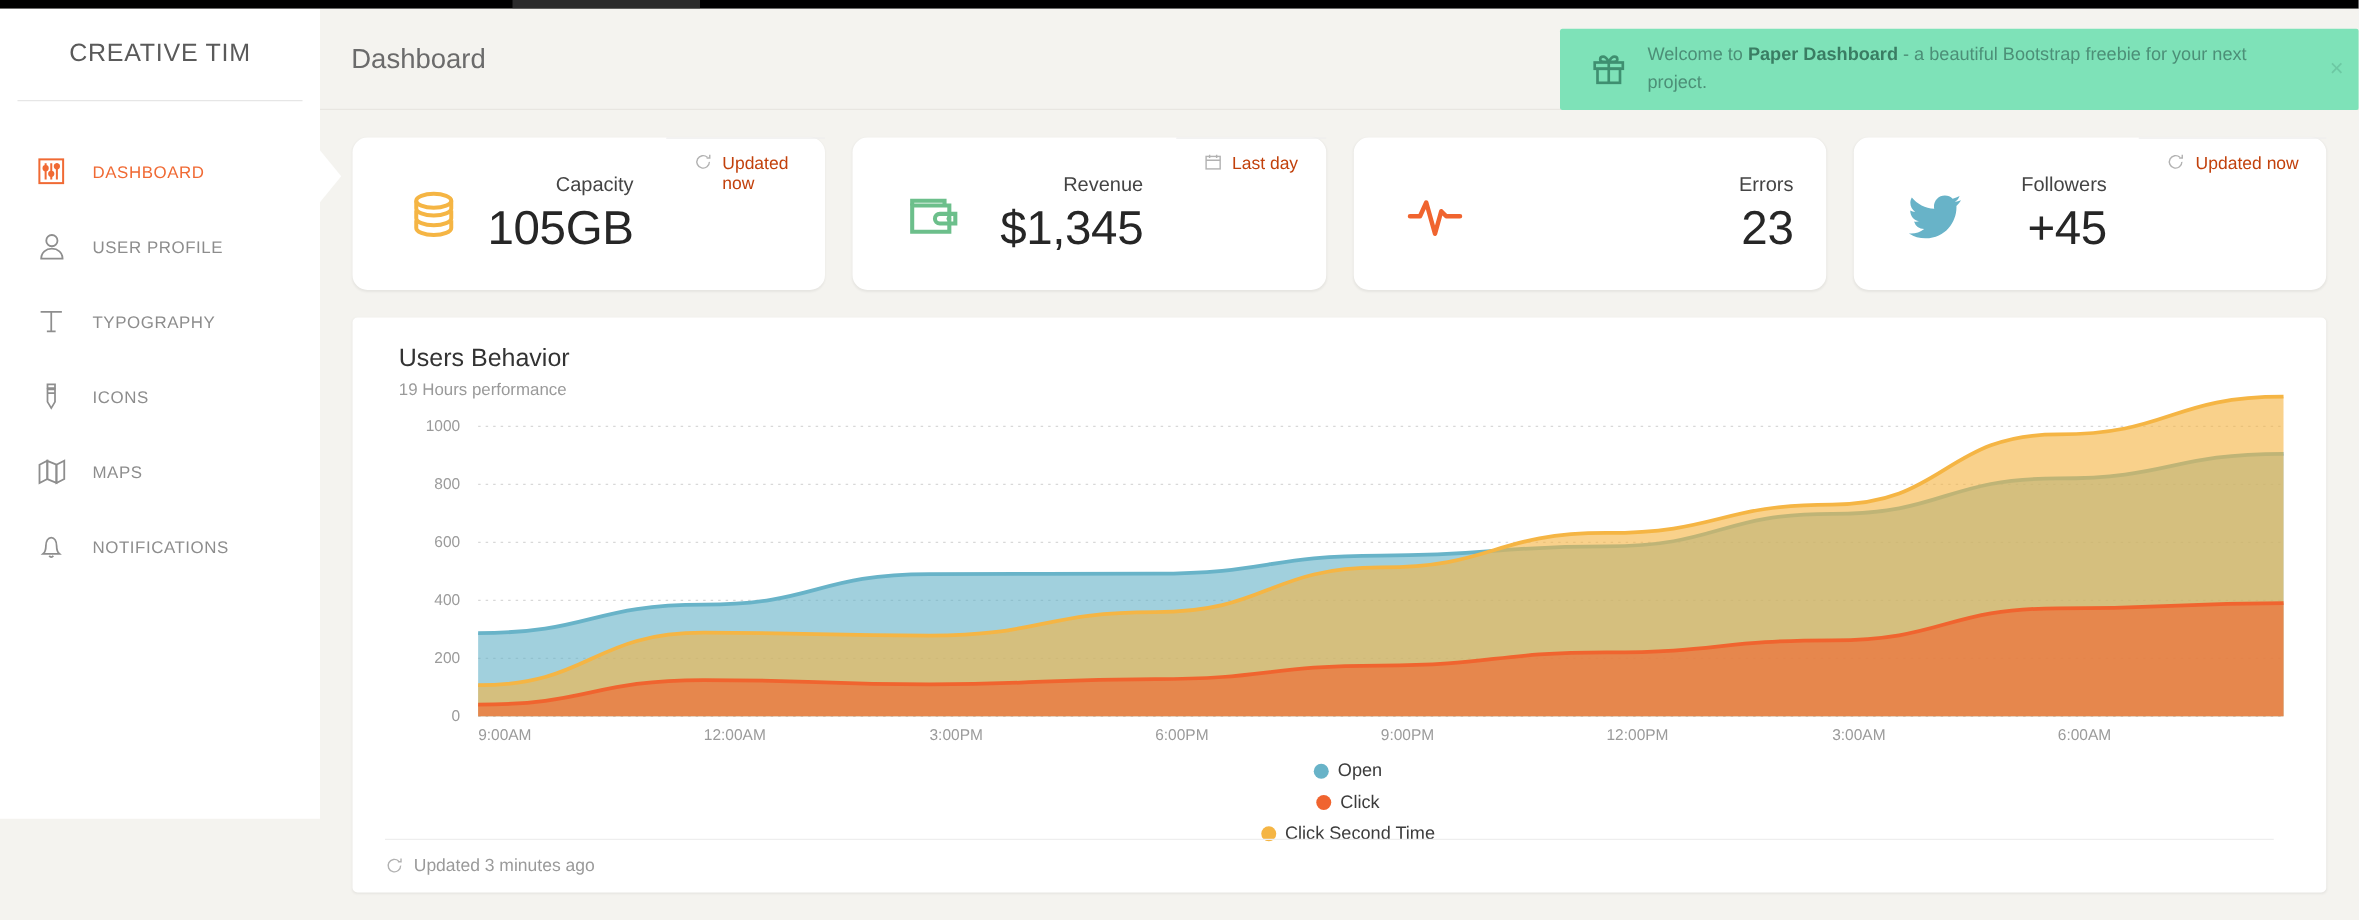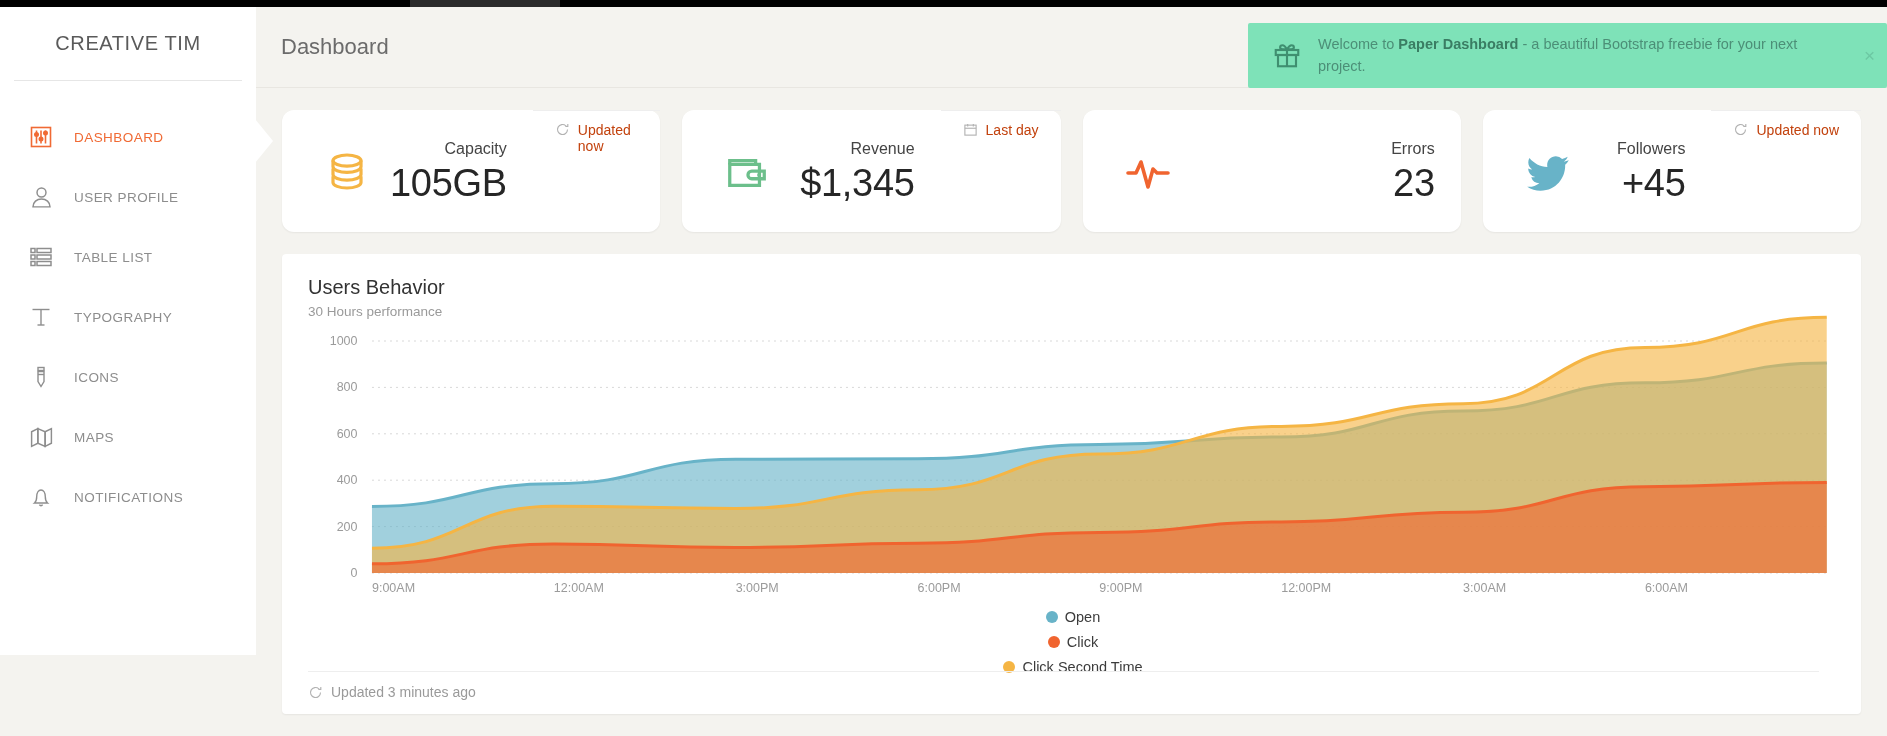--- a/index.html
+++ b/index.html
@@ -133,21 +133,21 @@
     font-size: 14px; color: #c2410c;
   }
   .stat-foot .fi { margin-right: 8px; display: inline-flex; color: #b2b2b2; }
 
   
   .chart-card {
     background: #fff;
     border-radius: 4px;
     box-shadow: 0 1px 2px rgba(0,0,0,0.06);
     margin-top: 22px;
-    padding: 22px 26px 0 26px;
+    padding: 22px 26px 0 37px;
     height: 460px;
     position: relative;
   }
   .chart-title { font-size: 20px; color: #333; font-weight: 400; }
   .chart-sub { font-size: 13.5px; color: #9a9a9a; margin-top: 5px; }
 
   .chart-wrap { position: relative; margin-top: 22px; height: 232px; }
   .chart-wrap svg { display: block; width: 100%; height: 100%; overflow: visible; }
 
   .legend {
@@ -199,33 +199,20 @@
   <div class="nav-item">
     <span class="nav-icon">
       <svg width="25" height="25" viewBox="0 0 24 24" fill="none" stroke="currentColor" stroke-width="1.4">
         <circle cx="12" cy="7.2" r="4.3"></circle>
         <path d="M3.8 21c0-4.7 3.7-7.6 8.2-7.6s8.2 2.9 8.2 7.6z"></path>
       </svg>
     </span>
     <span class="nav-label">USER PROFILE</span>
   </div>
 
-  <div class="nav-item">
-    <span class="nav-icon">
-      <svg width="24" height="24" viewBox="0 0 24 24" fill="none" stroke="currentColor" stroke-width="1.5">
-        <rect x="2" y="3.5" width="4" height="4"></rect>
-        <rect x="8" y="3.5" width="14" height="4"></rect>
-        <rect x="2" y="10" width="4" height="4"></rect>
-        <rect x="8" y="10" width="14" height="4"></rect>
-        <rect x="2" y="16.5" width="4" height="4"></rect>
-        <rect x="8" y="16.5" width="14" height="4"></rect>
-      </svg>
-    </span>
-    <span class="nav-label">TABLE LIST</span>
-  </div>
 
   <div class="nav-item">
     <span class="nav-icon">
       <svg width="24" height="24" viewBox="0 0 24 24" fill="none" stroke="currentColor" stroke-width="1.4">
         <line x1="3.5" y1="4.5" x2="20.5" y2="4.5"></line>
         <line x1="12" y1="4.5" x2="12" y2="20"></line>
         <line x1="8.5" y1="20" x2="15.5" y2="20"></line>
       </svg>
     </span>
     <span class="nav-label">TYPOGRAPHY</span>
@@ -379,21 +366,21 @@
             </svg>
           </span>
           <span>Updated now</span>
         </div>
       </div>
 
     </div>
 
     <div class="chart-card">
       <div class="chart-title">Users Behavior</div>
-      <div class="chart-sub">30 Hours performance</div>
+      <div class="chart-sub">19 Hours performance</div>
 
       <div class="chart-wrap">
         <svg id="chart-svg" viewBox="0 0 1480 232" preserveAspectRatio="none">
             <line x1="62" x2="1472" y1="232" y2="232" stroke="#d8d8d8" stroke-width="1" stroke-dasharray="2,4" vector-effect="non-scaling-stroke"></line>
             <line x1="62" x2="1472" y1="185.6" y2="185.6" stroke="#d8d8d8" stroke-width="1" stroke-dasharray="2,4" vector-effect="non-scaling-stroke"></line>
             <line x1="62" x2="1472" y1="139.2" y2="139.2" stroke="#d8d8d8" stroke-width="1" stroke-dasharray="2,4" vector-effect="non-scaling-stroke"></line>
             <line x1="62" x2="1472" y1="92.80000000000001" y2="92.80000000000001" stroke="#d8d8d8" stroke-width="1" stroke-dasharray="2,4" vector-effect="non-scaling-stroke"></line>
             <line x1="62" x2="1472" y1="46.39999999999998" y2="46.39999999999998" stroke="#d8d8d8" stroke-width="1" stroke-dasharray="2,4" vector-effect="non-scaling-stroke"></line>
             <line x1="62" x2="1472" y1="0" y2="0" stroke="#d8d8d8" stroke-width="1" stroke-dasharray="2,4" vector-effect="non-scaling-stroke"></line>
             <g>

